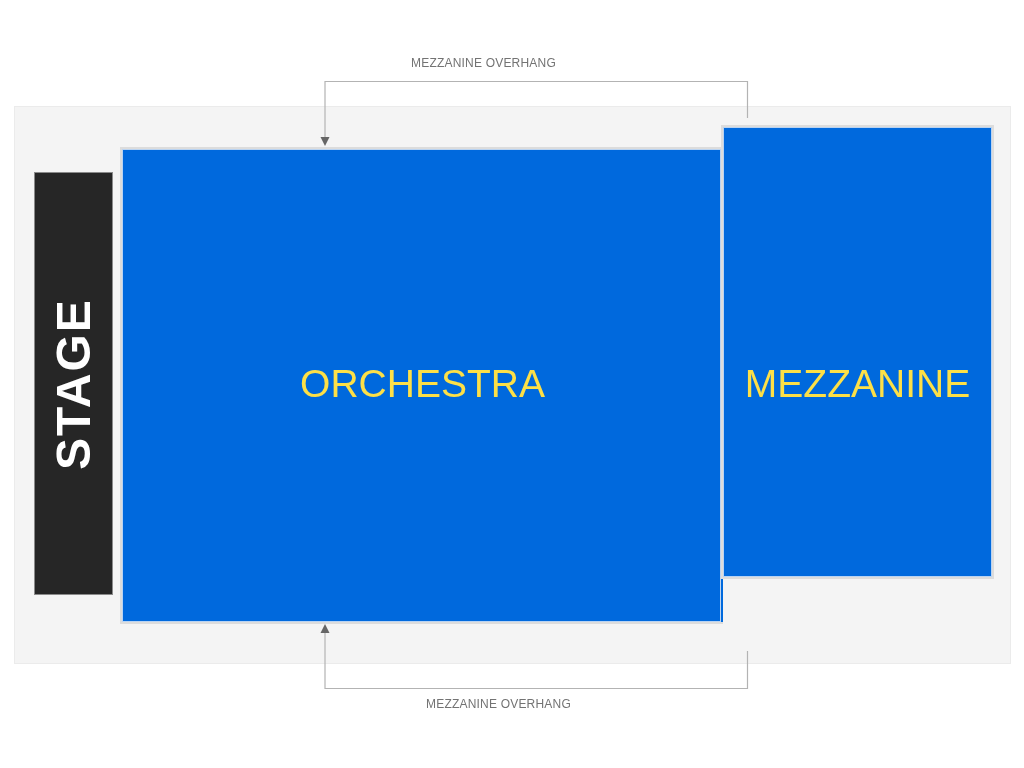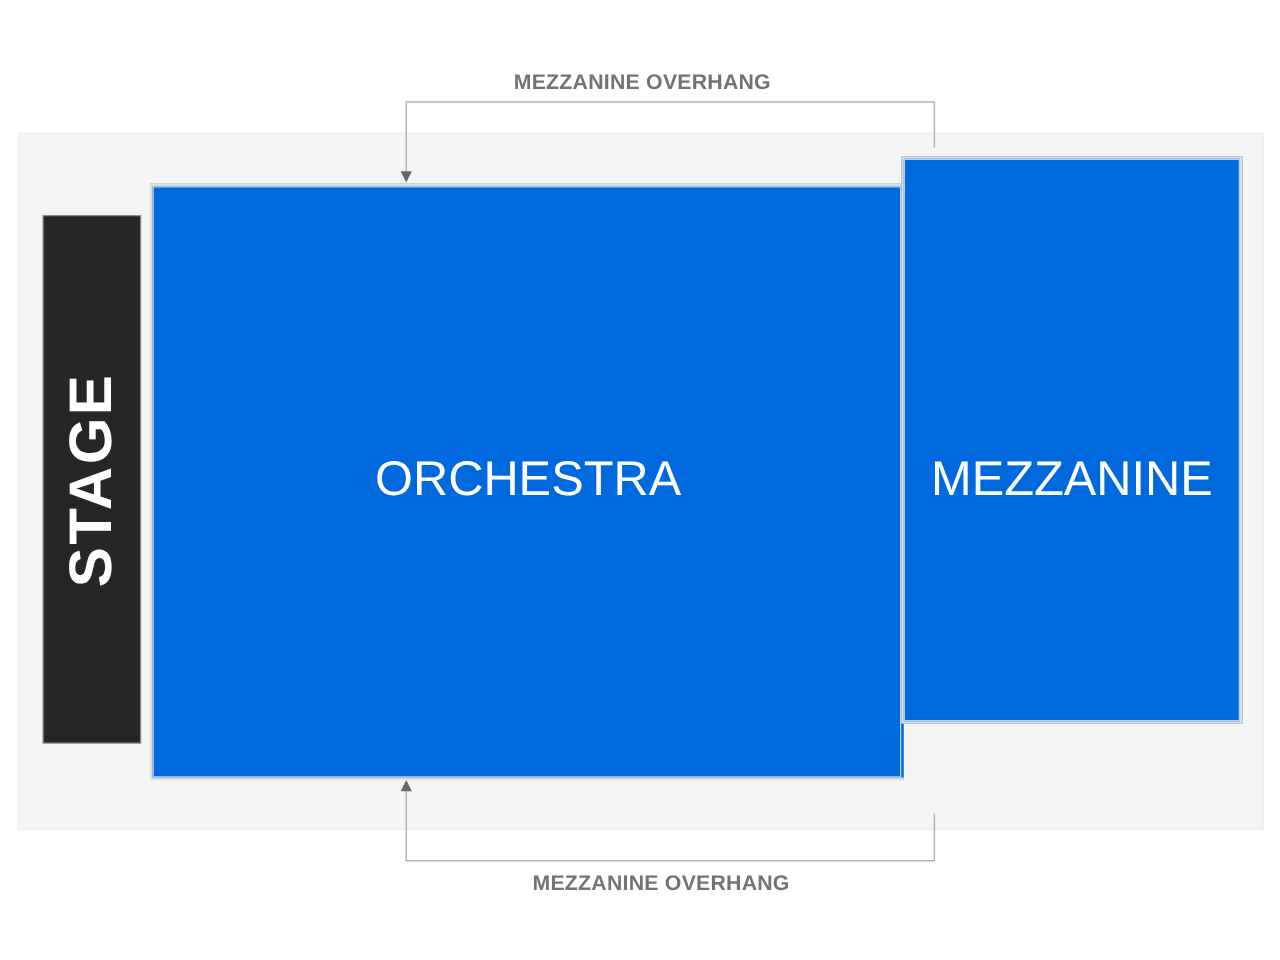--- a/index.html
+++ b/index.html
@@ -69,32 +69,32 @@
       border: 2px solid #dcdcdc;
       outline: 1px solid #b9d3f2;
       outline-offset: -3px;
     }
     .section-label {
       position: absolute;
       left: 0;
       right: 0;
       top: 50%;
       text-align: center;
-      color: #ffffff;
+      color: #fde047;
       font-size: 39px;
       line-height: 1;
       white-space: nowrap;
     }
     .orchestra .section-label { top: 215px; }
     .mezzanine .section-label { top: 237px; }
     .callout-label {
       position: absolute;
       color: #737373;
-      font-weight: bold;
-      font-size: 17px;
+      font-weight: normal;
+      font-size: 12px;
       letter-spacing: 0.2px;
       white-space: nowrap;
       line-height: 1;
     }
     .callout-top-label { left: 411px; top: 57px; }
     .callout-bottom-label { left: 426px; top: 698px; }
     svg.brackets {
       position: absolute;
       left: 0;
       top: 0;

